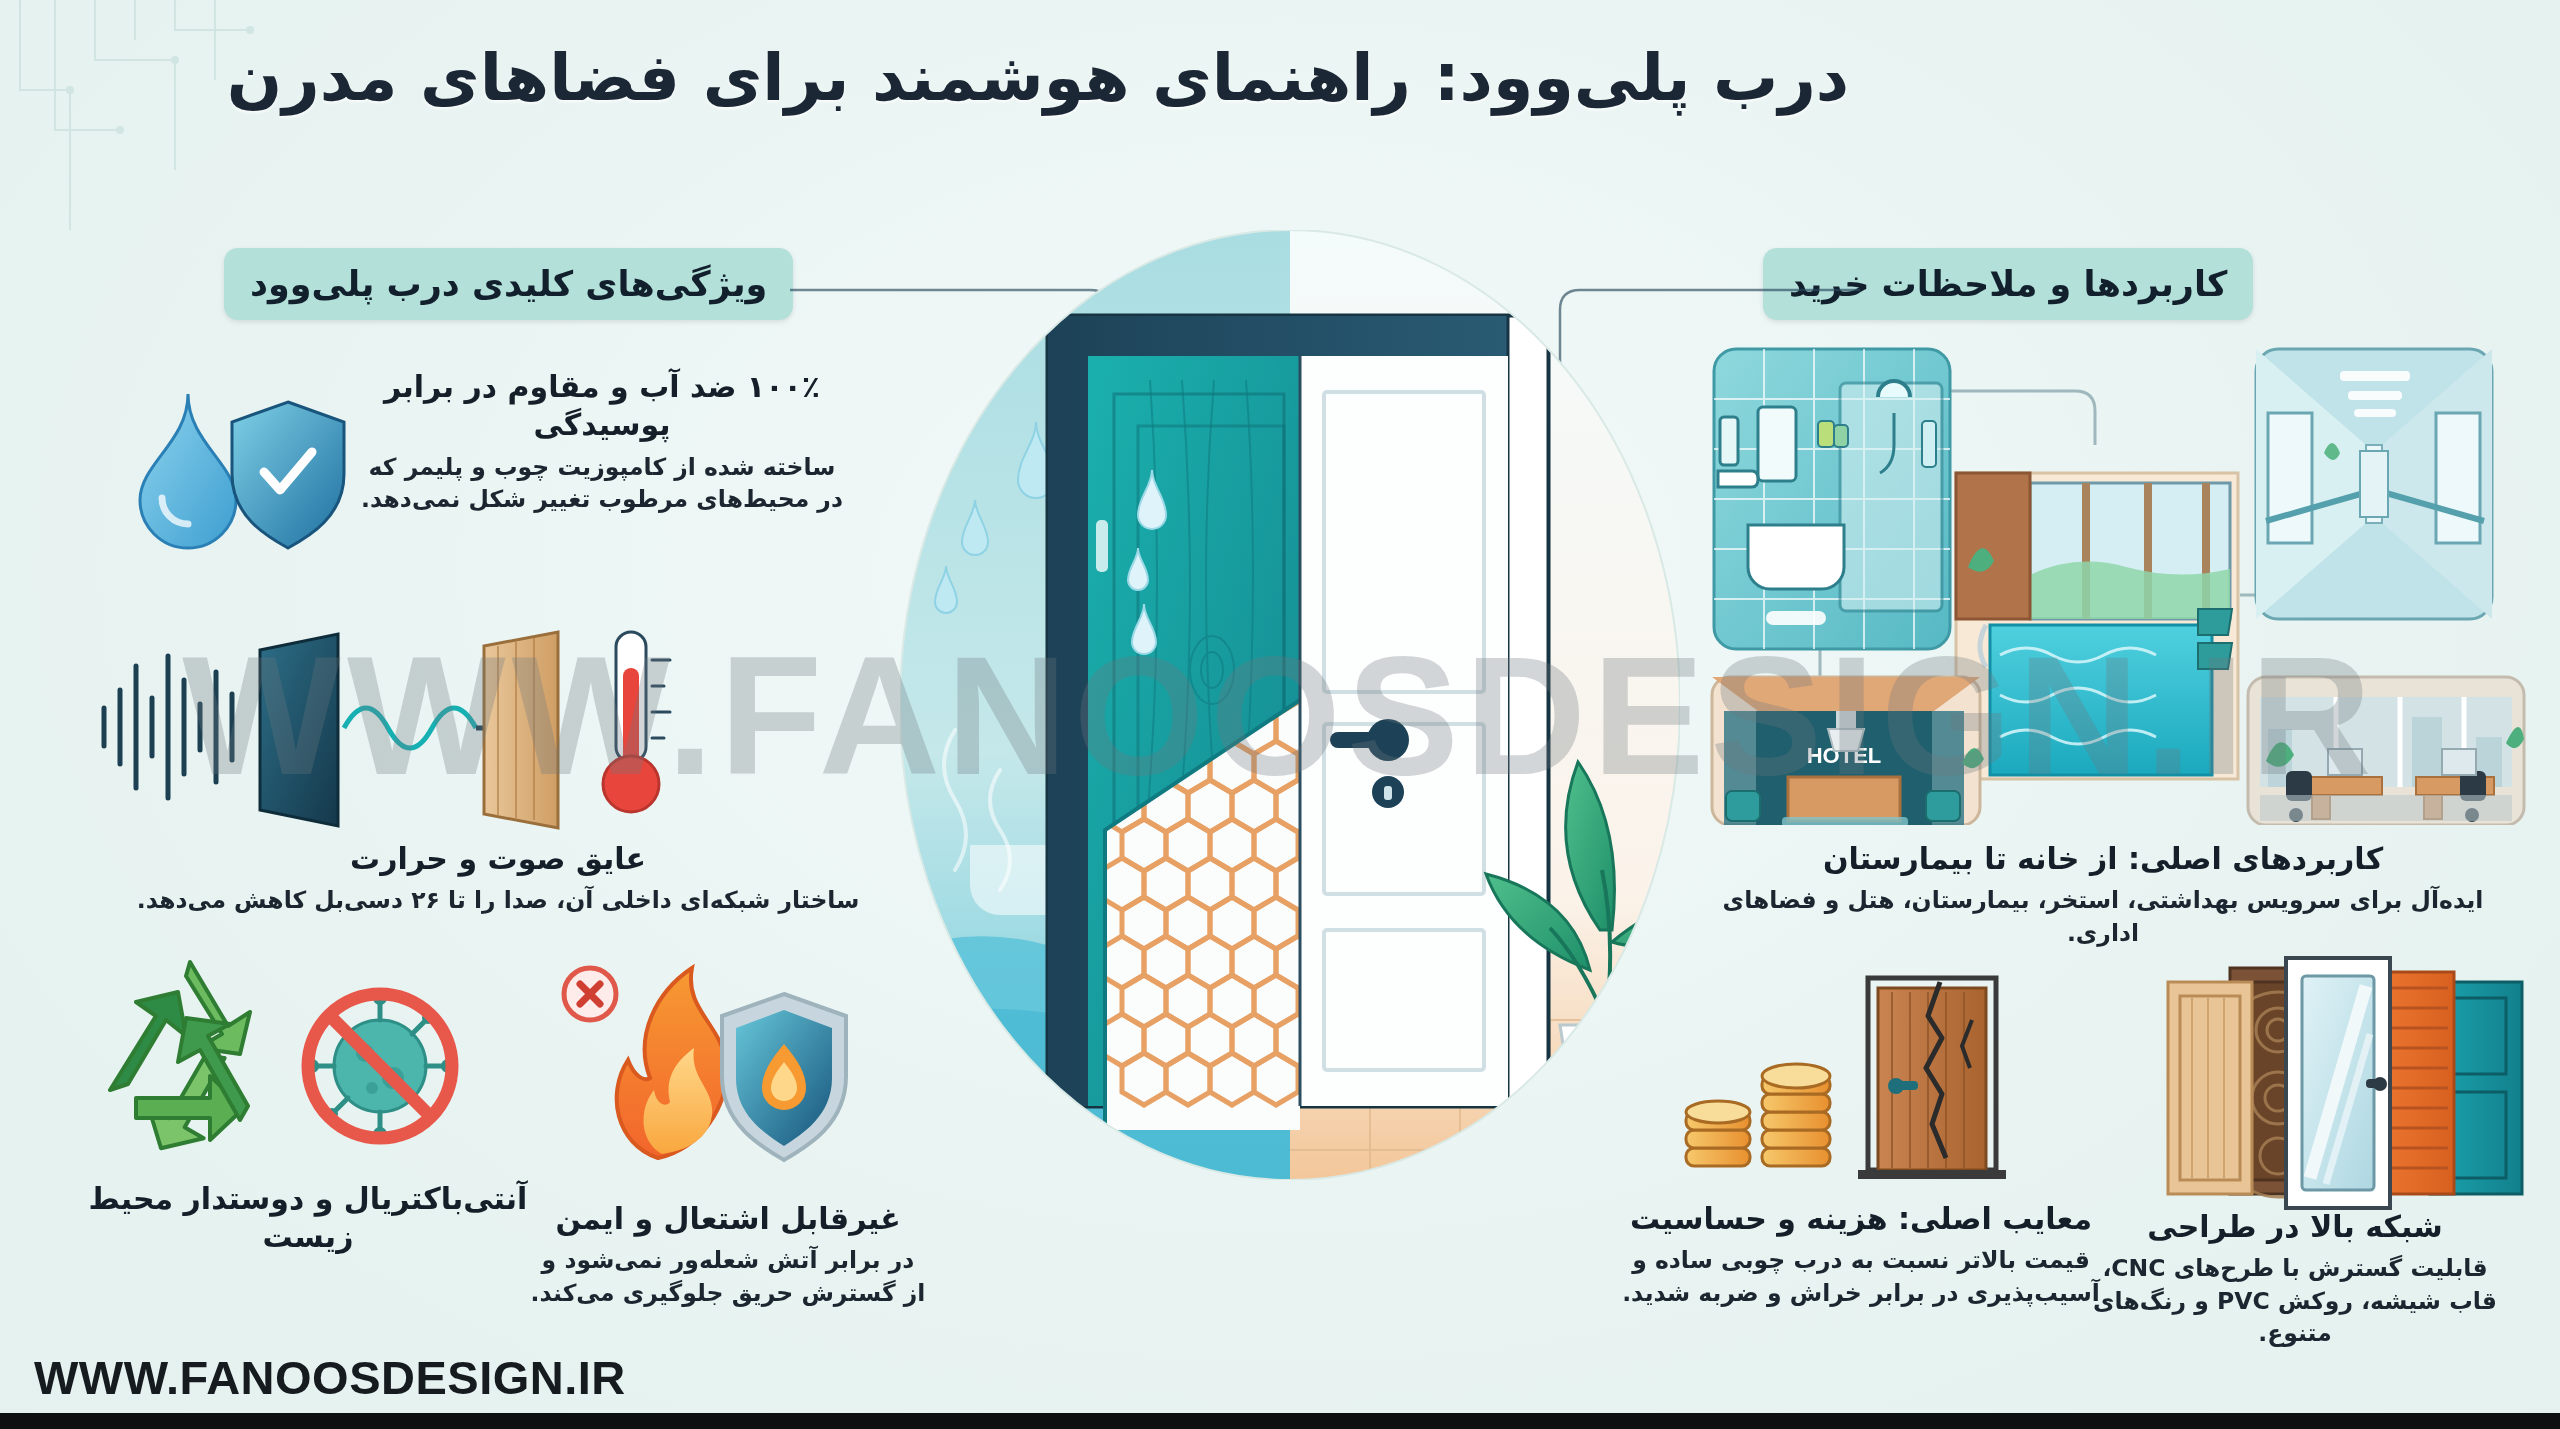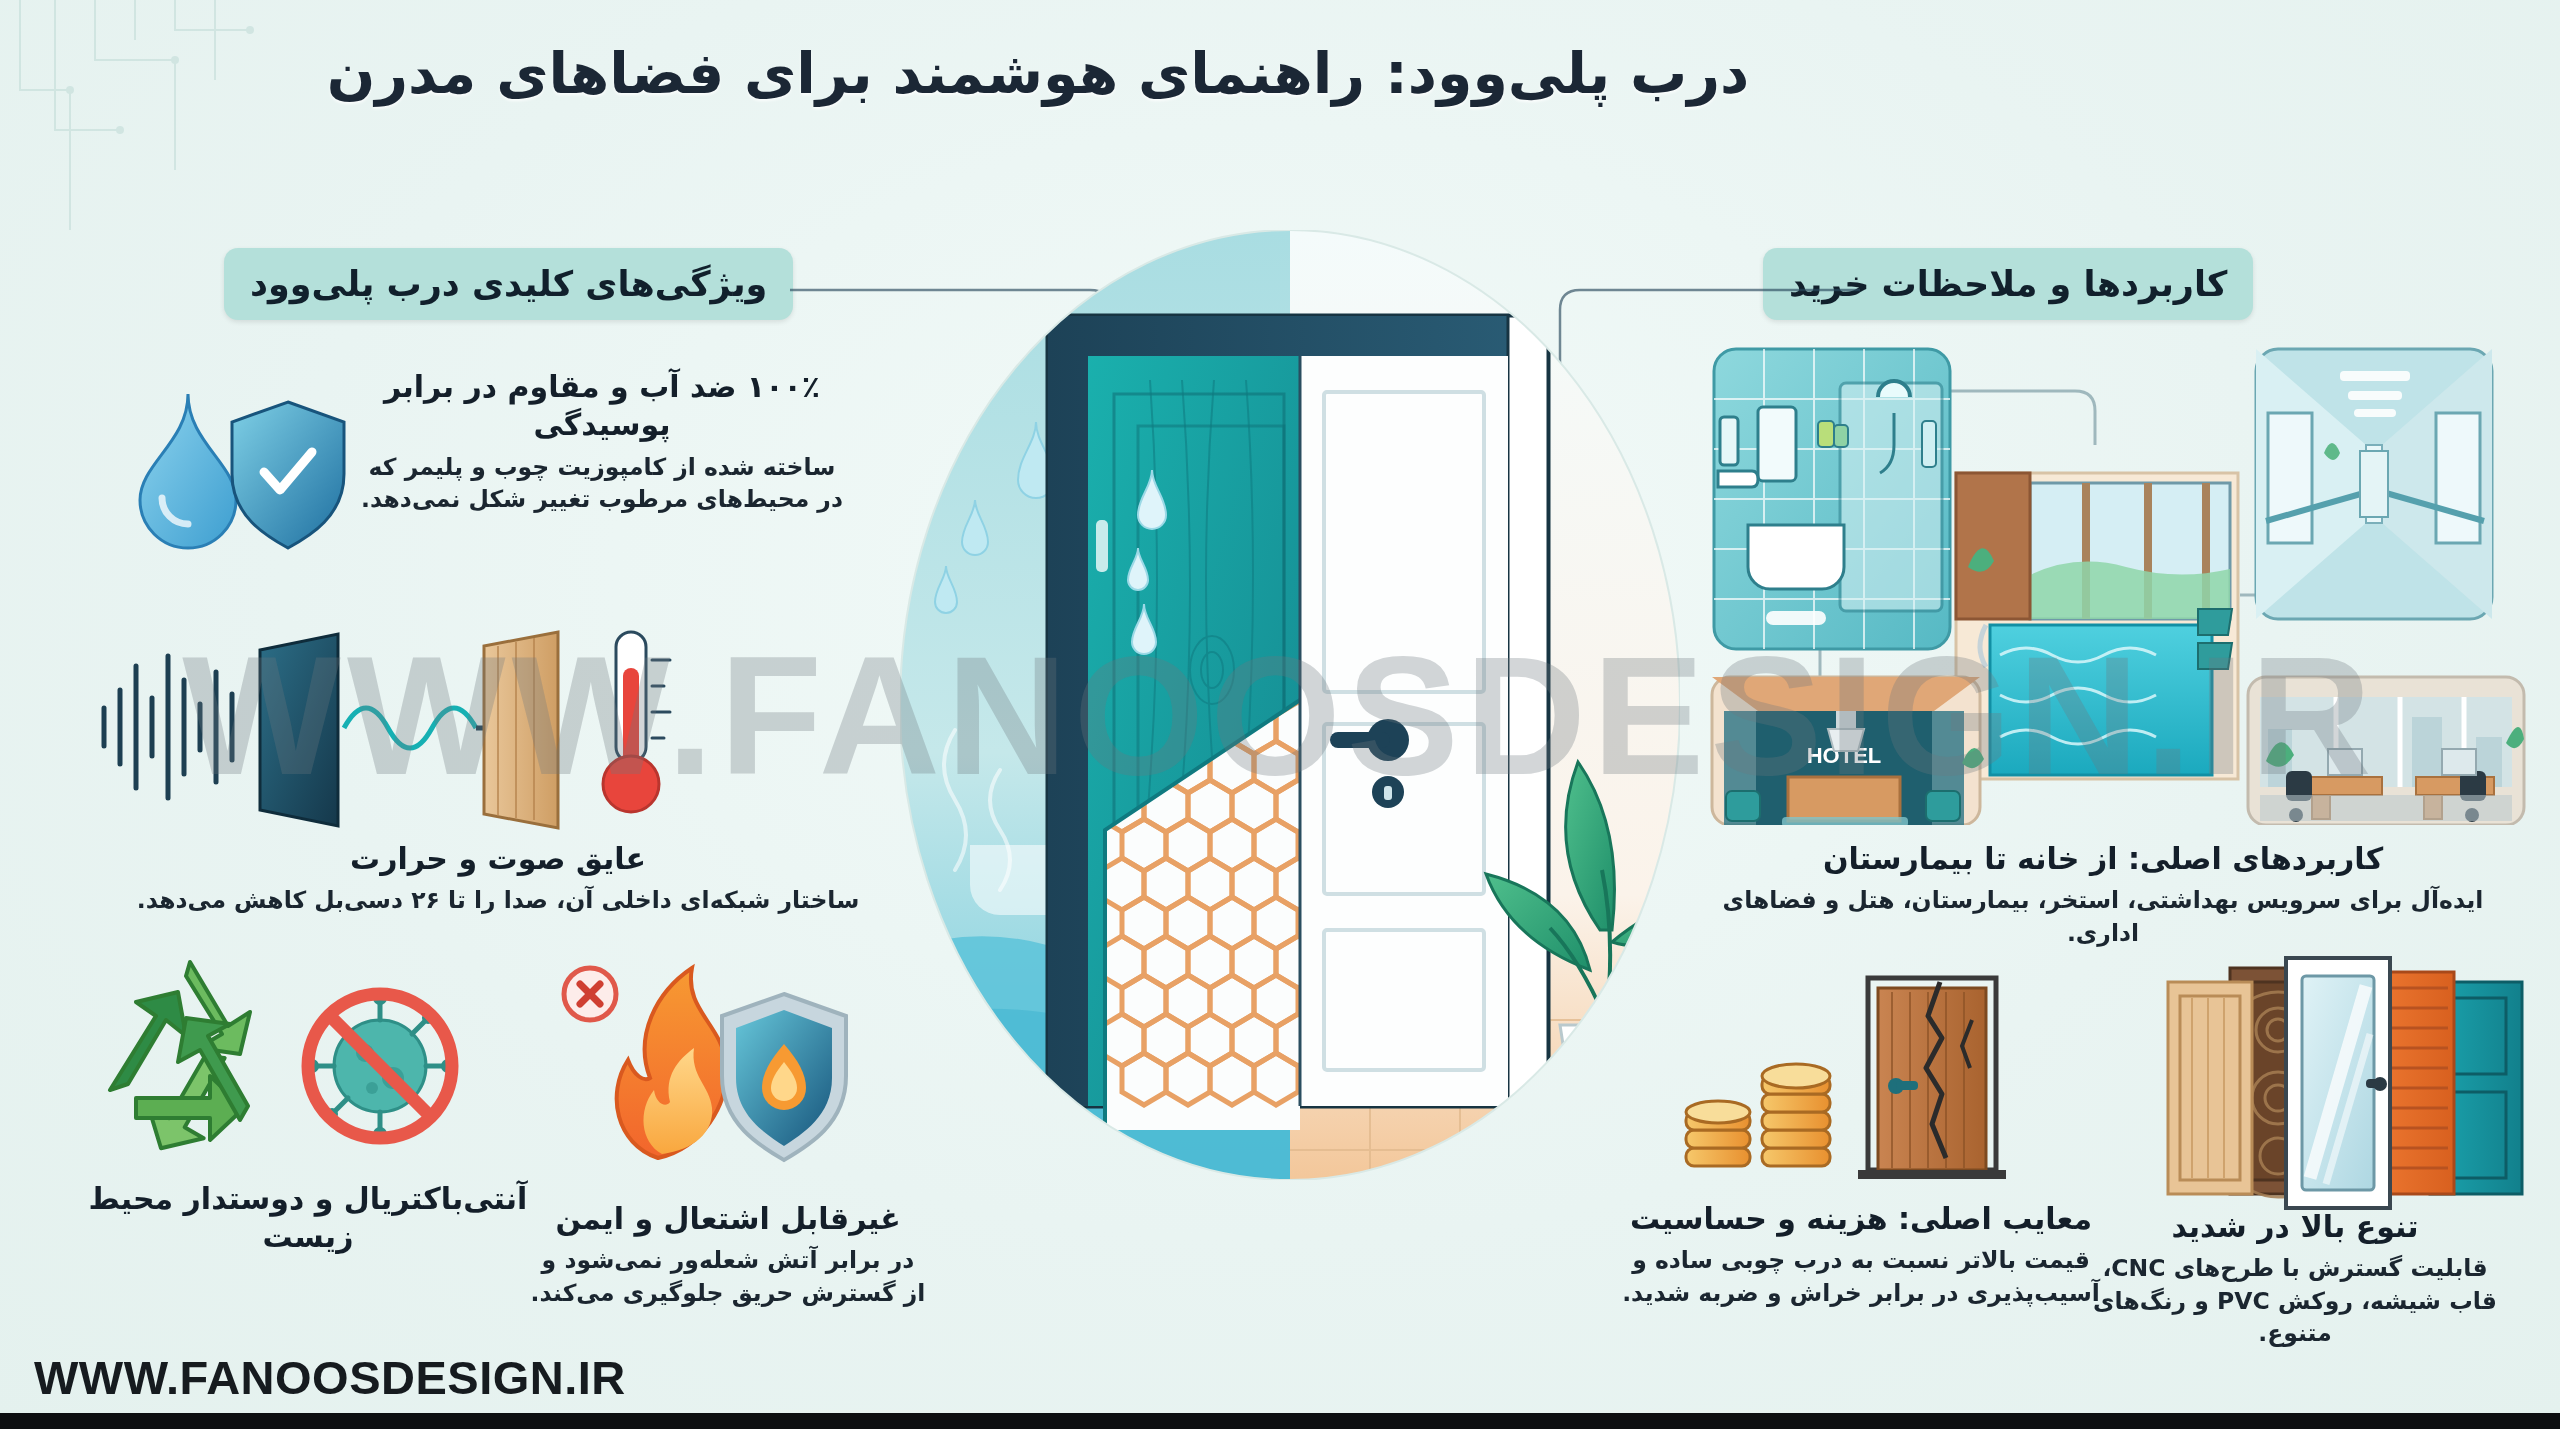--- a/index.html
+++ b/index.html
@@ -19,21 +19,21 @@
     overflow: hidden;
   }
 
   
   .circuit { position:absolute; top:0; left:0; width:340px; height:230px; opacity:.30; }
 
   
   .title {
     position: absolute; top: 42px; left: 0; width: 2076px;
     text-align: center;
-    font-size: 57px; font-weight: 800; color: #1b2735;
+    font-size: 65px; font-weight: 800; color: #1b2735;
     letter-spacing: -.5px; line-height: 1.12;
     text-shadow: 0 2px 3px rgba(255,255,255,.8);
   }
 
   
   .badge {
     position: absolute;
     background: #b4e0da;
     border-radius: 14px;
     padding: 16px 26px 16px;
@@ -823,21 +823,21 @@
     <h3>کاربردهای اصلی: از خانه تا بیمارستان</h3>
     <p>ایده‌آل برای سرویس بهداشتی، استخر، بیمارستان، هتل و فضاهای اداری.</p>
   </div>
 
   <div class="feat" id="feat-cons">
     <h3>معایب اصلی: هزینه و حساسیت</h3>
     <p>قیمت بالاتر نسبت به درب چوبی ساده و آسیب‌پذیری در برابر خراش و ضربه شدید.</p>
   </div>
 
   <div class="feat" id="feat-design">
-    <h3>تنوع بالا در شدید</h3>
+    <h3>شبکه بالا در طراحی</h3>
     <p>قابلیت گسترش با طرح‌های CNC، قاب شیشه، روکش PVC و رنگ‌های متنوع.</p>
   </div>
 
   <div class="wm-big">WWW.FANOOSDESIGN.IR</div>
   <div class="wm-foot">WWW.FANOOSDESIGN.IR</div>
   <div class="footbar"></div>
 
 </div>
 
 </body></html>

